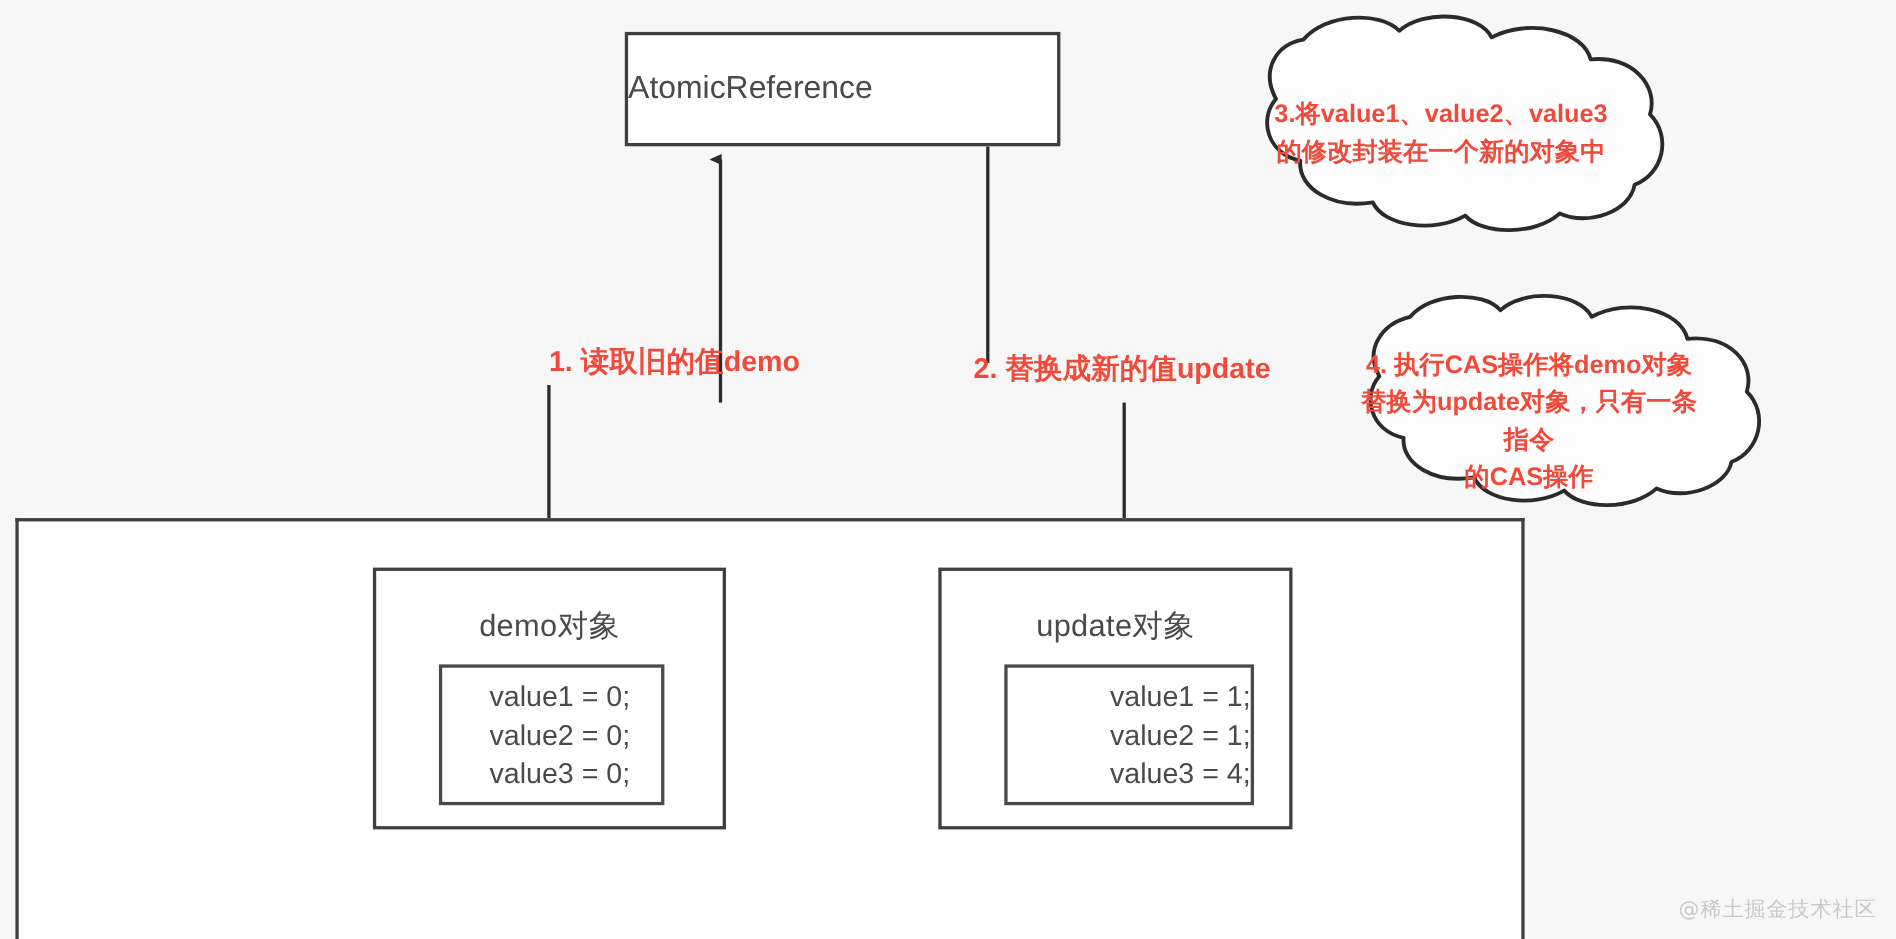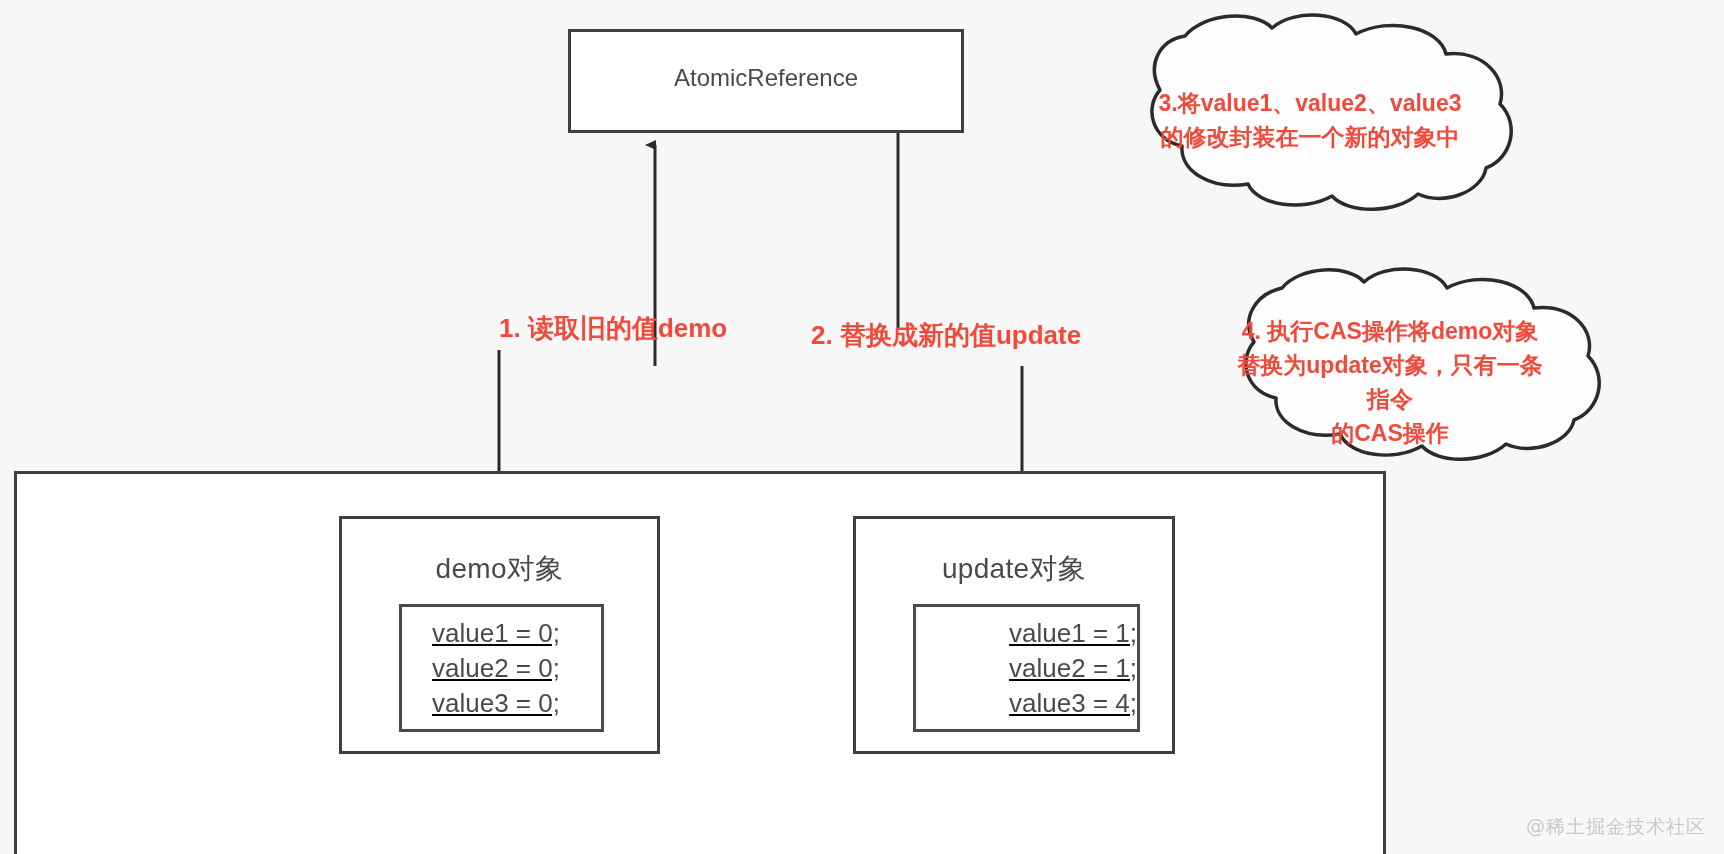--- a/index.html
+++ b/index.html
@@ -46,43 +46,42 @@
     white-space: nowrap;
   }
   .field-box {
     position: absolute;
     background: #ffffff;
     border: 3px solid #4a4a4a;
     box-sizing: border-box;
     display: flex;
     flex-direction: column;
     justify-content: center;
-    padding-left: 30px;
-    text-decoration: underline;
+    padding-left: 43px;
   }
   .field-line {
     color: #4a4a4a;
     font-size: 26px;
     line-height: 35px;
     white-space: nowrap;
   }
 
   #atomic-box {
     left: 568px;
     top: 29px;
     width: 396px;
     height: 104px;
   }
   #atomic-label {
     position: absolute;
     left: 0;
     right: 0;
     top: 32px;
-    text-align: center;
-    font-size: 24px;
+    text-align: left;
+    font-size: 29px;
     color: #4a4a4a;
   }
 
   #container-box {
     position: absolute;
     left: 14px;
     top: 471px;
     width: 1372px;
     height: 383px;
     border: 3px solid #3f3f3f;
@@ -123,21 +122,21 @@
   
   .step-label {
     position: absolute;
     color: #ef4a3a;
     font-size: 26px;
     font-weight: bold;
     white-space: nowrap;
     margin-left: 31px;
   }
   #step1-label { left: 468px; top: 311px; }
-  #step2-label { left: 780px; top: 318px; }
+  #step2-label { left: 854px; top: 318px; }
 
   
   .cloud {
     position: absolute;
   }
   .cloud-text {
     position: absolute;
     left: 0;
     right: 0;
     text-align: center;

